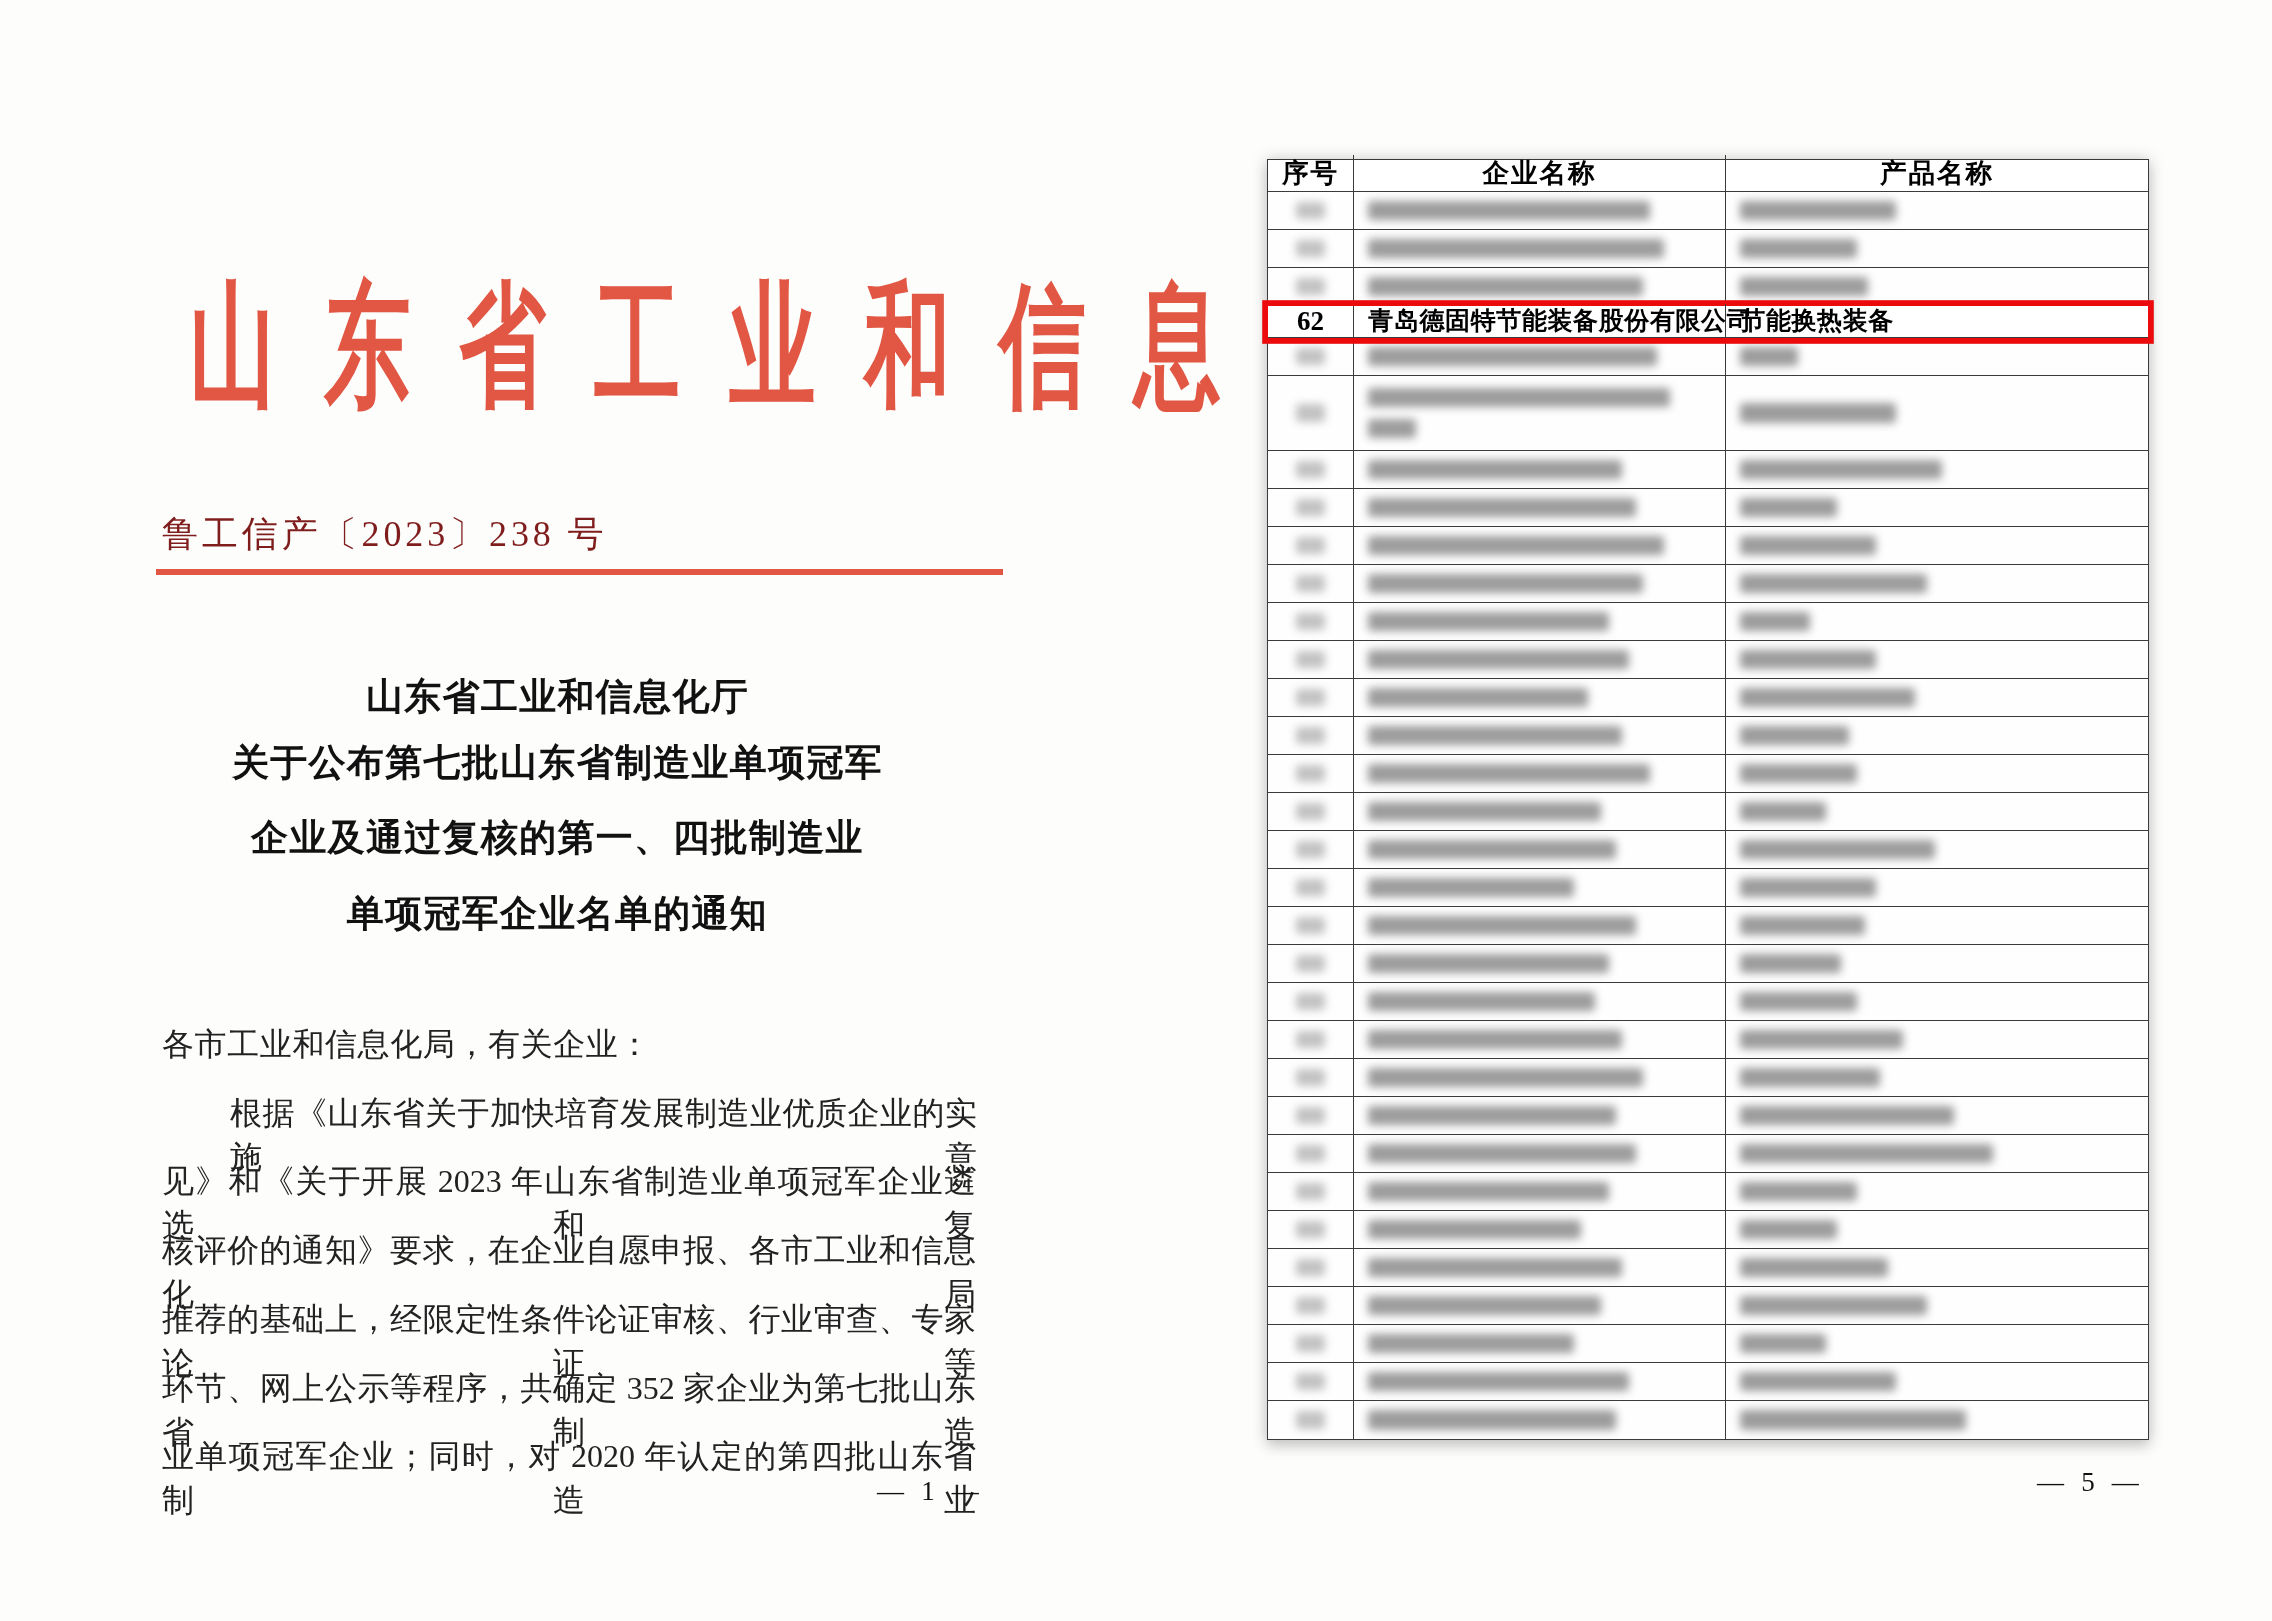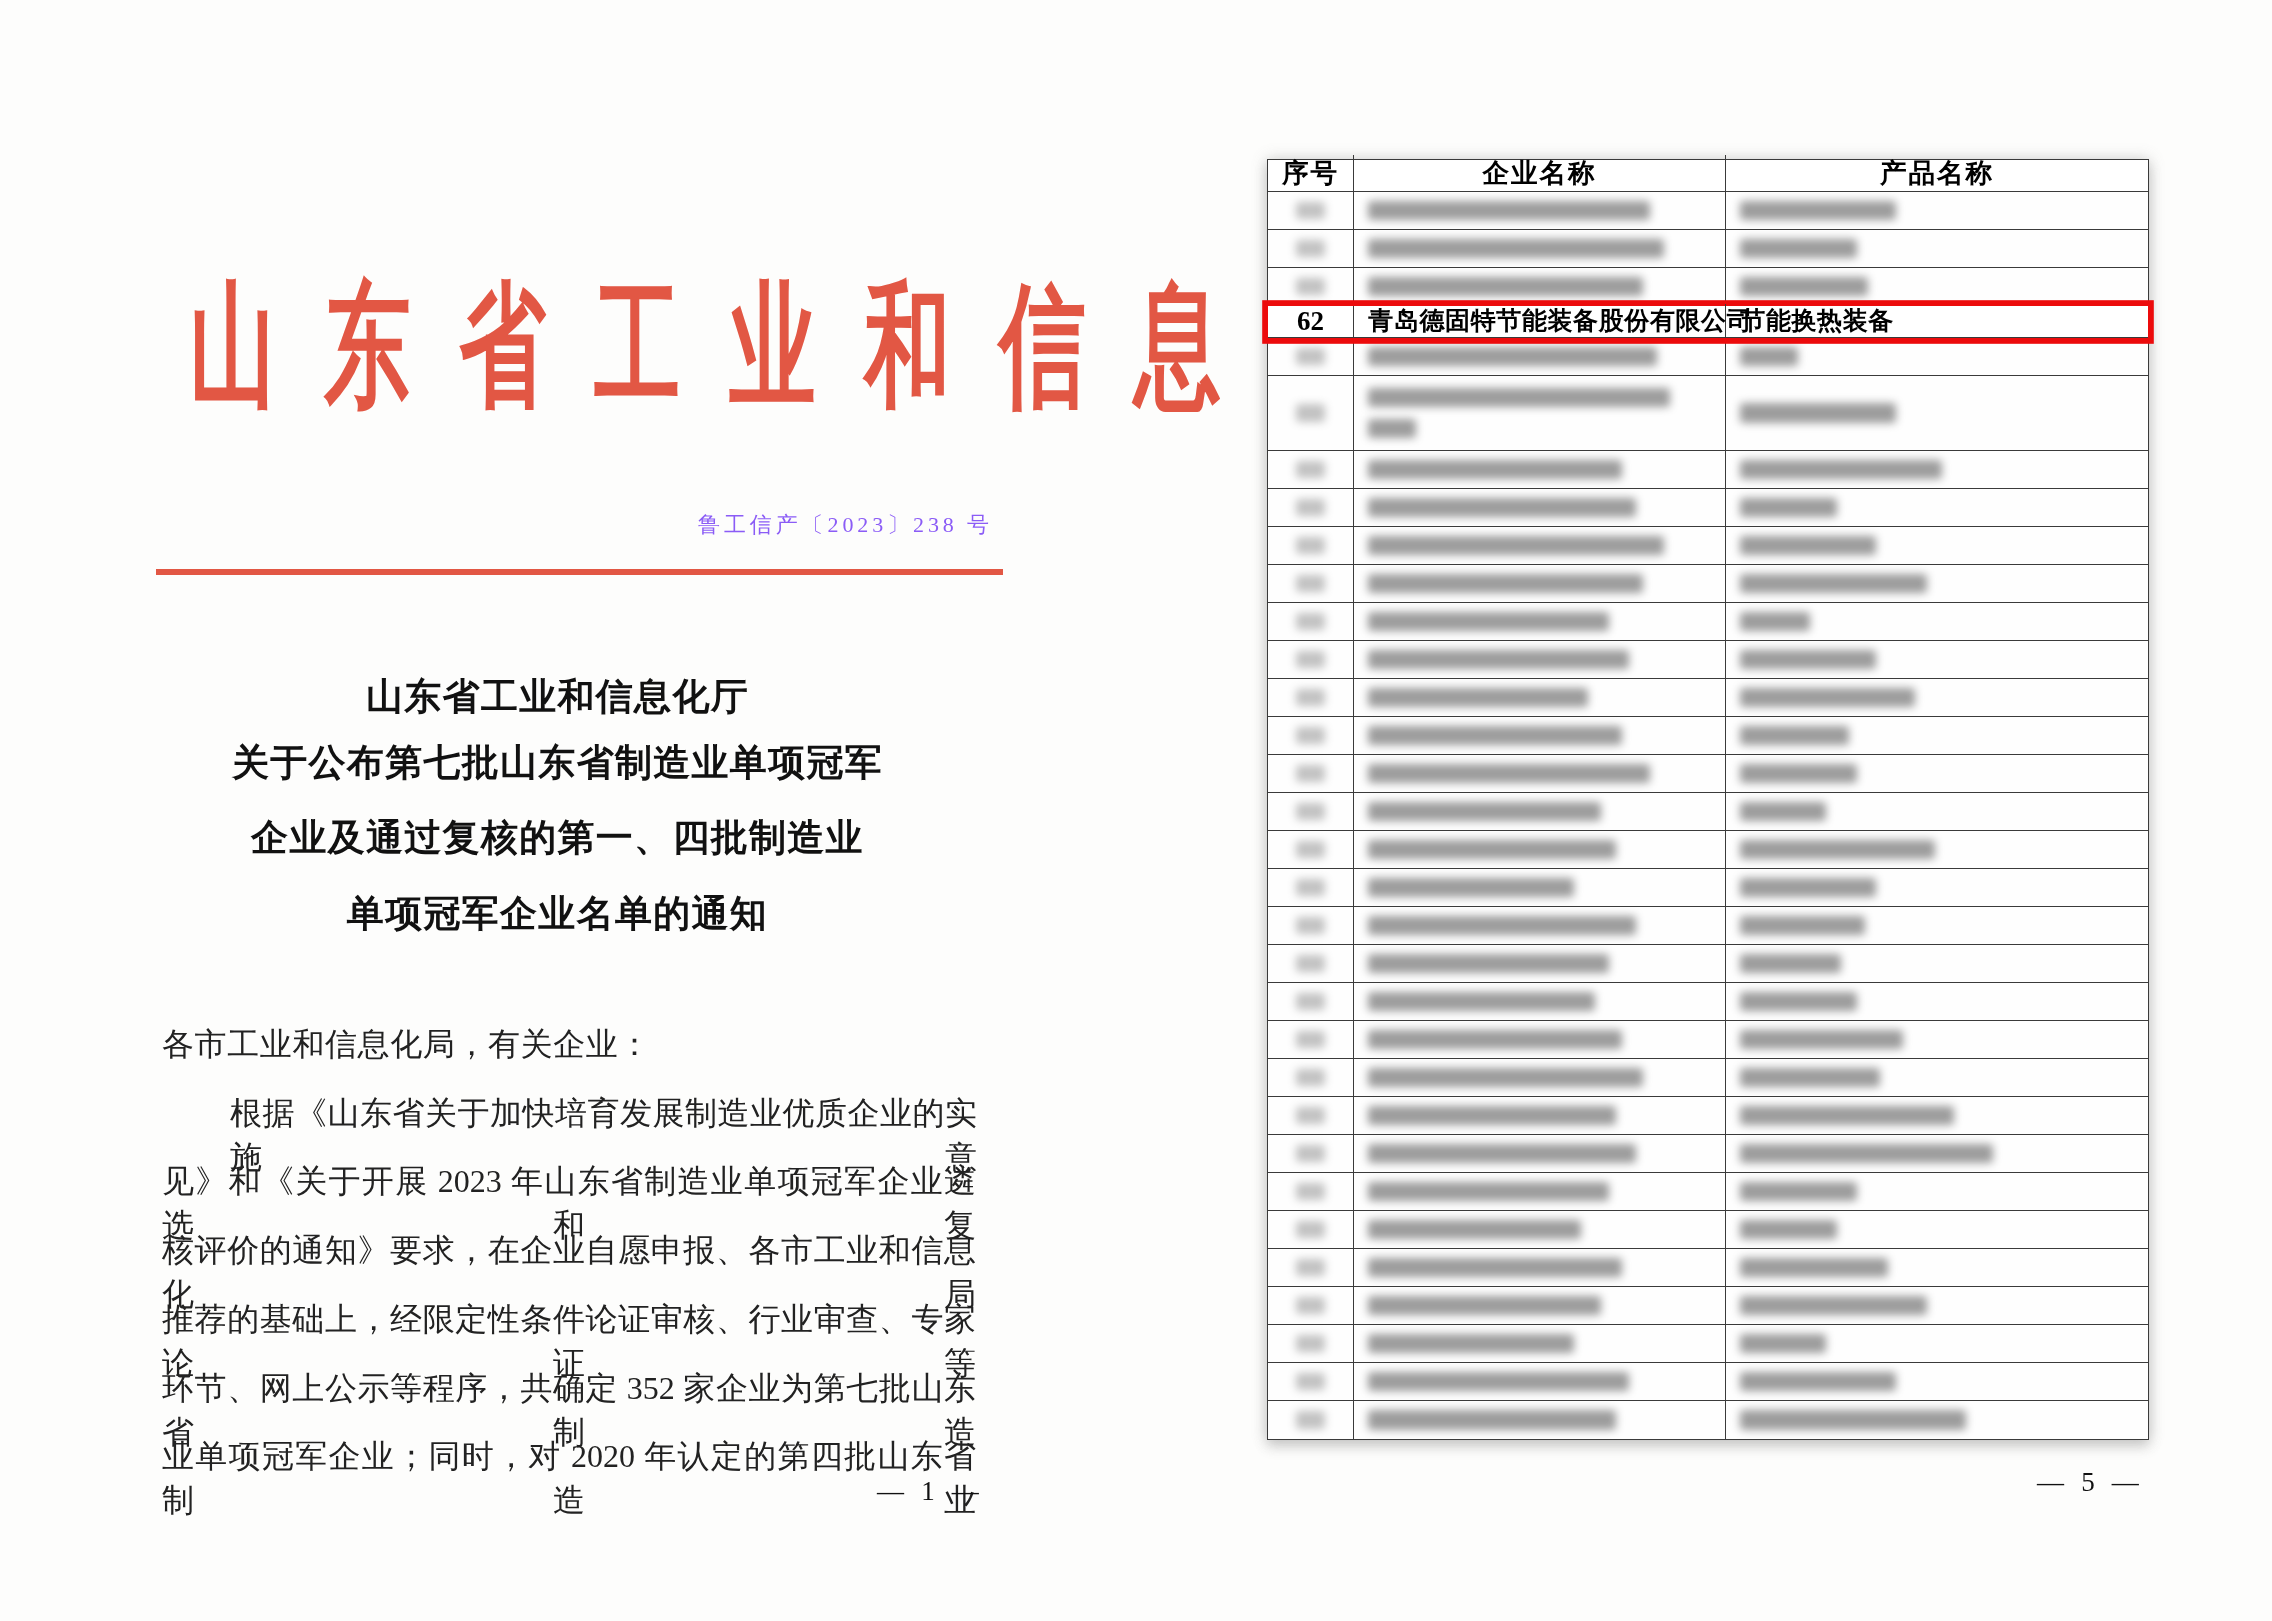--- a/index.html
+++ b/index.html
@@ -29,23 +29,23 @@
     font-weight:bold;
   }
   .red-title span{
     display:inline-block;
     font-size:135px;line-height:135px;
     transform:scaleX(.64);transform-origin:center;
     white-space:nowrap;
   }
   .doc-number{
     position:absolute;left:162px;top:510px;width:831px;
-    text-align:right;
-    font-size:22px;letter-spacing:3.9px;
-    color:#8b5cf6;
+    text-align:left;
+    font-size:36px;letter-spacing:3.9px;
+    color:#7f1d1d;
   }
   .red-rule{
     position:absolute;left:156px;top:569px;width:847px;height:5.8px;
     background:var(--header-red);
   }
   .heading{
     position:absolute;left:97px;width:921px;
     text-align:center;
     font-size:37px;font-weight:bold;color:#111;
     letter-spacing:1.3px;white-space:nowrap;

